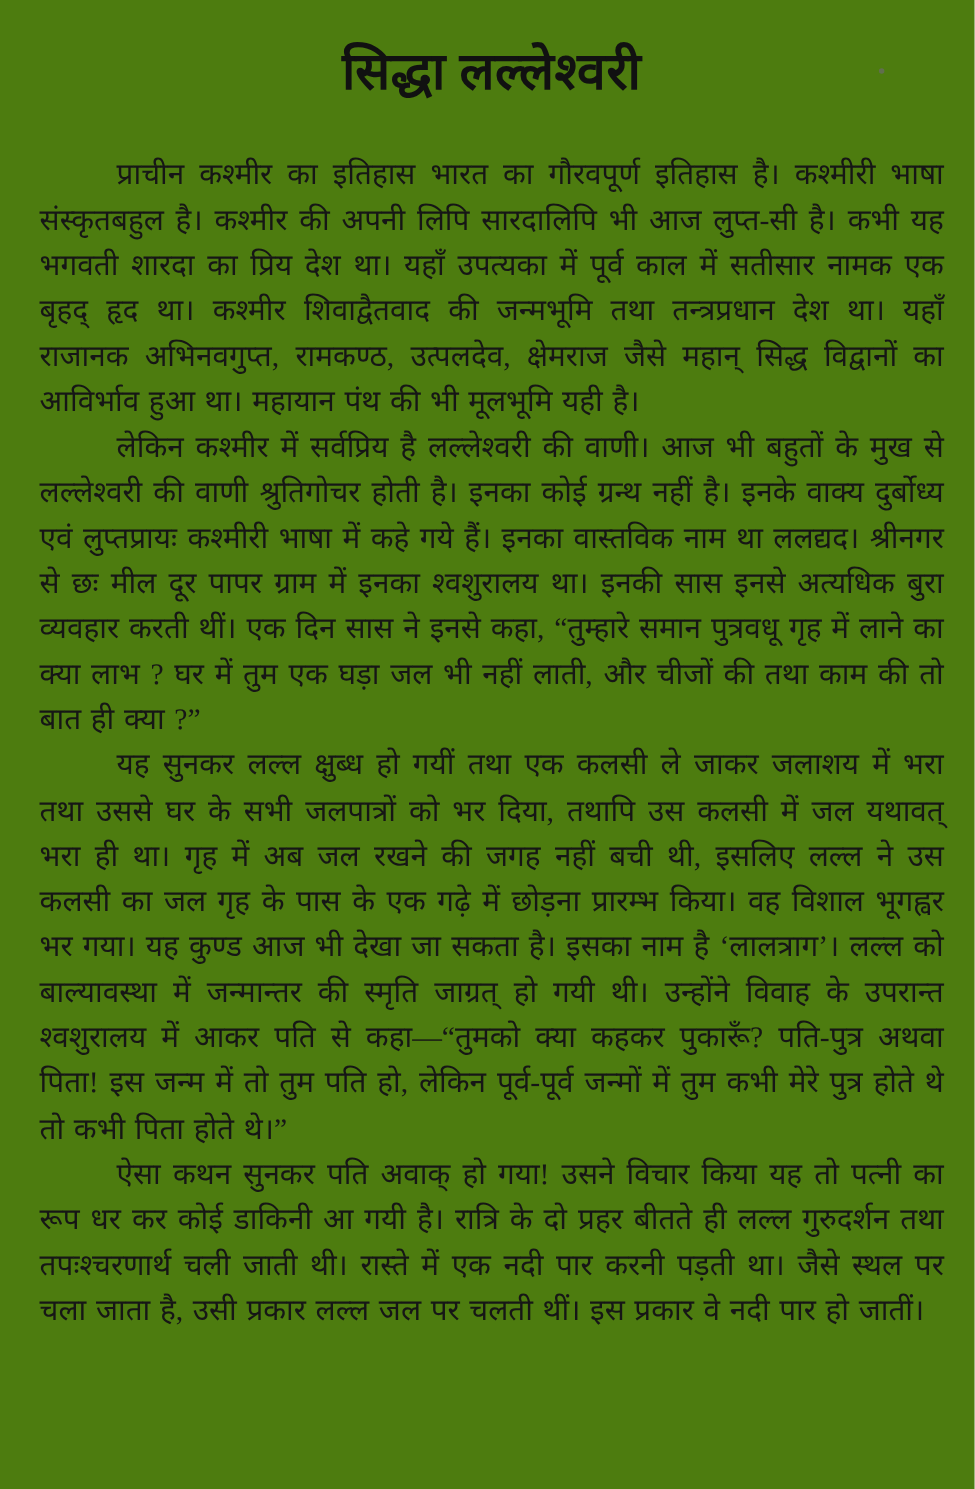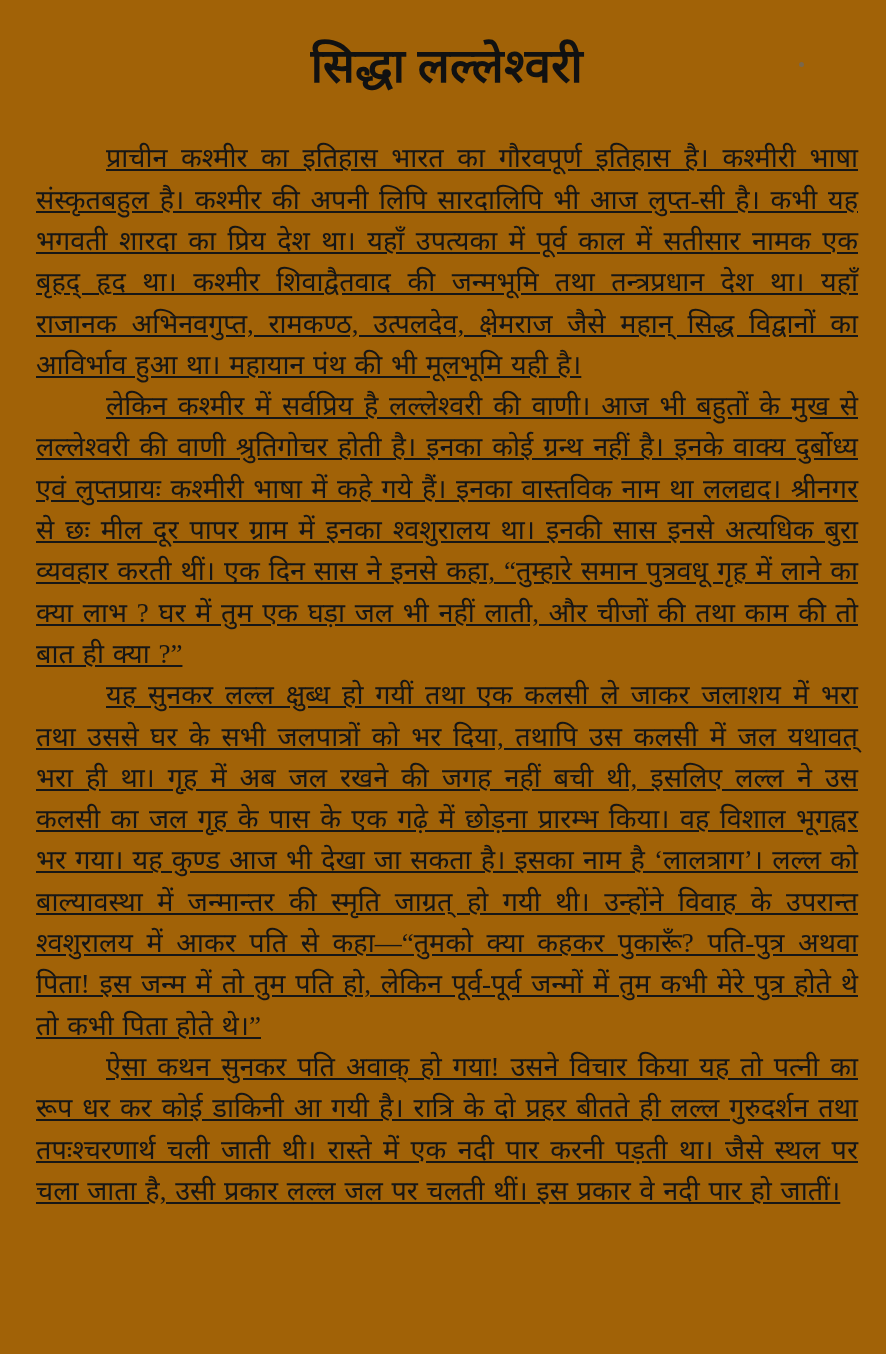--- a/index.html
+++ b/index.html
@@ -5,21 +5,21 @@
   html, body {
     margin: 0;
     padding: 0;
     background: #e8e8e8;
   }
   .scan-page {
     position: relative;
     width: 886px;
     height: 1354px;
     margin: 0 auto;
-    background: #a16207;
+    background: #4d7c0f;
     color: #141414;
     box-sizing: border-box;
     padding: 26px 28px 0 36px;
     font-family: "Liberation Serif", "DejaVu Serif", serif;
     overflow: hidden;
   }
   .page-title {
     text-align: center;
     font-size: 47px;
     line-height: 1.2;
@@ -29,21 +29,20 @@
     color: #111;
   }
   .body-text p {
     font-size: 27px;
     line-height: 1.53;
     text-align: justify;
     margin: 0;
     text-indent: 70px;
     color: #161616;
     word-spacing: 2px;
-    text-decoration: underline;
   }
   .scan-speck {
     position: absolute;
     top: 62px;
     right: 82px;
     width: 5px;
     height: 5px;
     border-radius: 50%;
     background: #6a6a6a;
     opacity: 0.7;

